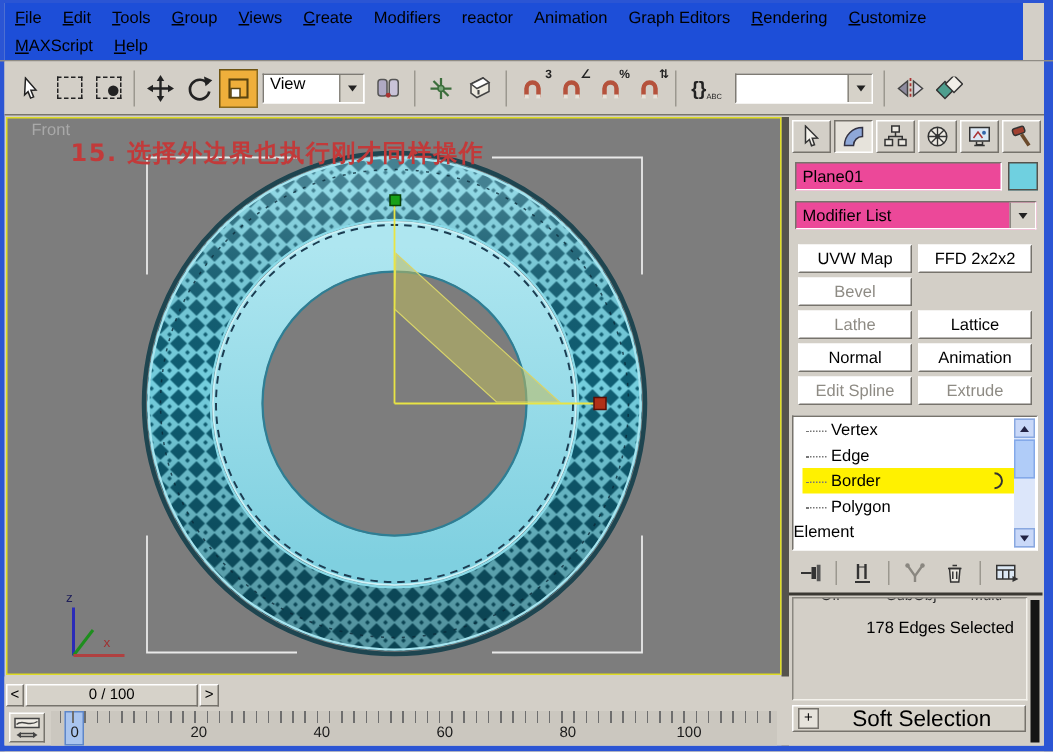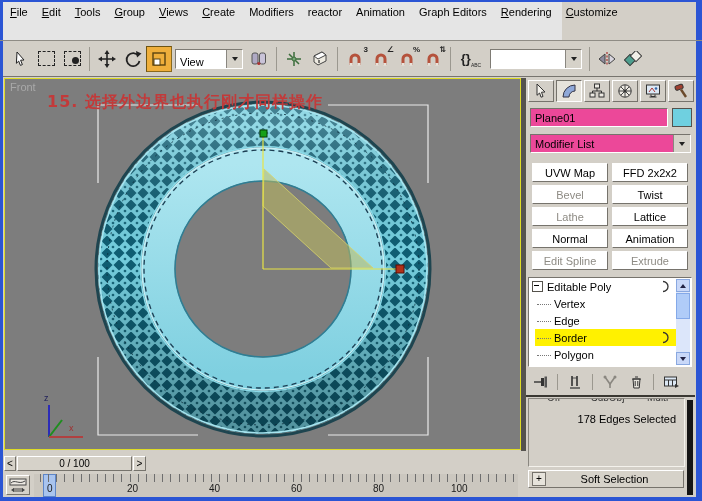--- a/index.html
+++ b/index.html
@@ -1,41 +1,41 @@
 <!DOCTYPE html>
 <html><head>
 <meta charset="utf-8">
 <style>
   html,body{margin:0;padding:0;}
   body{font-family:"Liberation Sans","DejaVu Sans",sans-serif;}
   #window{position:relative;width:702px;height:501px;background:#D3CFC7;overflow:hidden;}
   
   .frame{position:absolute;background:#2B55D4;}
   
-  #menubar{position:absolute;left:3px;top:2px;width:559px;height:38px;background:#e5e5e5;}
+  #menubar{position:absolute;left:3px;top:2px;width:679px;height:38px;background:#1d4ed8;}
   .menurow{display:flex;align-items:center;height:19px;padding-left:7px;gap:14px;}
   .mi{display:inline-block;font-size:11px;color:#000;white-space:nowrap;}
   .mi.ul::first-letter{text-decoration:underline;}
   #menubar-sep{position:absolute;left:0;top:40px;width:702px;height:1px;background:#8F8C85;}
   
   #toolbar{position:absolute;left:3px;top:41px;width:693px;height:36px;background:#D3CFC7;border-bottom:1px solid #77746E;display:flex;align-items:center;padding-left:4px;box-sizing:border-box;}
   .tbtn{width:26px;height:26px;display:flex;align-items:center;justify-content:center;flex:0 0 auto;position:relative;}
   .tbtn.active{background:#EFAF3B;border:1px solid #8A6A1E;border-top-color:#6E5412;border-left-color:#6E5412;box-sizing:border-box;}
   .tsep{width:1px;height:24px;background:#9B988F;margin:0 4px;flex:0 0 auto;}
-  .combo{height:20px;background:#fff;border:1px solid #7E7B74;border-bottom-color:#fff;border-right-color:#fff;display:flex;align-items:flex-end;box-sizing:border-box;flex:0 0 auto;}
+  .combo{height:20px;background:#fff;border:1px solid #7E7B74;border-bottom-color:#fff;border-right-color:#fff;display:flex;align-items:flex-start;box-sizing:border-box;flex:0 0 auto;}
   .combo .cval{flex:1;font-size:11px;padding-left:4px;color:#000;overflow:hidden;white-space:nowrap;}
   .combo .cbtn{width:15px;height:100%;background:#D6D2C9;border-left:1px solid #8A8780;display:flex;align-items:center;justify-content:center;}
   .tri-down{width:0;height:0;border-left:3px solid transparent;border-right:3px solid transparent;border-top:4px solid #222;}
   .tri-up{width:0;height:0;border-left:3px solid transparent;border-right:3px solid transparent;border-bottom:4px solid #224;}
   .badge{position:absolute;right:0;top:-1px;font-size:8px;font-weight:bold;color:#222;background:transparent;line-height:9px;}
   
   .darkstrip{position:absolute;background:#55534E;}
   
   #viewport{position:absolute;left:4px;top:78px;width:515px;height:370px;background:#7D7D7D;border:1px solid #DEDB25;overflow:hidden;}
-  #vp-label{position:absolute;left:5px;top:2px;font-size:11px;color:#A9A9A9;}
+  #vp-label{position:absolute;left:16px;top:2px;font-size:11px;color:#A9A9A9;}
   #vp-annot{position:absolute;left:42px;top:13px;font-size:16px;font-weight:bold;color:#C23A3A;letter-spacing:1px;white-space:nowrap;font-family:"DejaVu Sans","Liberation Sans",sans-serif;}
   
   #bottombar{position:absolute;left:3px;top:451px;width:693px;height:46px;background:#D3CFC7;}
   .smallbtn{position:absolute;background:#D6D2C9;border:1px solid #fff;border-right-color:#76736C;border-bottom-color:#76736C;font-size:10px;display:flex;align-items:center;justify-content:center;box-sizing:border-box;color:#000;}
   #ruler{position:absolute;left:31px;top:23px;width:484px;height:23px;background:#CBC7BF;}
   #ruler .ticks{position:absolute;left:6px;top:0;right:0;height:8px;
      background-image:repeating-linear-gradient(to right,#6E6E6E 0 1px,transparent 1px 8.15px);}
   .ticknum{position:absolute;top:9px;font-size:10px;color:#1A1A1A;}
   #timeslider-thumb{position:absolute;left:9px;top:0;width:13px;height:23px;background:#A9C4EE;border:1px solid #5E86C8;box-sizing:border-box;}
   
@@ -63,21 +63,21 @@
   .stbtn{width:24px;height:20px;display:flex;align-items:center;justify-content:center;}
   .stsep{width:1px;height:16px;background:#9B988F;margin:0 3px;}
   #panel-sep{position:absolute;left:0;top:317px;width:169px;height:2px;background:#3A3832;}
   #rollout{position:absolute;left:2px;top:320px;width:157px;height:69px;border:1px solid #8A8780;border-bottom-color:#F4F2EC;border-right-color:#F4F2EC;box-sizing:border-box;}
   #clipped-row{position:absolute;left:0;top:0;width:100%;height:7px;overflow:hidden;}
   #clipped-row span{position:absolute;top:-7px;font-size:10px;color:#333;}
   #sel-info{position:absolute;right:8px;top:14px;font-size:11px;color:#000;}
   #panel-scrollbar{position:absolute;left:161px;top:322px;width:6px;height:95px;background:#141414;}
   #softsel{position:absolute;left:2px;top:392px;width:156px;height:18px;background:#D6D2C9;border:1px solid #fff;border-right-color:#76736C;border-bottom-color:#76736C;box-sizing:border-box;display:flex;align-items:center;}
   #softsel .plusbox{width:12px;height:12px;border:1px solid #76736C;background:#E6E3DB;margin-left:3px;font-size:10px;line-height:11px;text-align:center;flex:0 0 auto;}
-  #softsel .ssl{flex:1;text-align:center;font-size:11px;color:#000;}
+  #softsel .ssl{flex:1;text-align:center;font-size:15px;color:#000;}
   svg{display:block;}
 </style>
 </head>
 <body>
 
 <div id="window">
 
   <div class="frame" style="left:0;top:0;width:702px;height:2px;"></div>
   <div class="frame" style="left:0;top:0;width:3px;height:501px;"></div>
   <div class="frame" style="left:696px;top:0;width:6px;height:501px;"></div>
@@ -90,20 +90,24 @@
       <span class="mi ul">Tools</span>
       <span class="mi ul">Group</span>
       <span class="mi ul">Views</span>
       <span class="mi ul">Create</span>
       <span class="mi">Modifiers</span>
       <span class="mi">reactor</span>
       <span class="mi">Animation</span>
       <span class="mi">Graph Editors</span>
       <span class="mi ul">Rendering</span>
       <span class="mi ul">Customize</span>
+    </div>
+    <div class="menurow">
+      <span class="mi ul">MAXScript</span>
+      <span class="mi ul">Help</span>
     </div>
   </div>
   <div id="menubar-sep"></div>
 
   <div id="toolbar">
     <div class="tbtn">
       <svg width="16" height="16" viewBox="0 0 16 16">
           <polygon points="5,1 12,9 8.6,9.2 10.4,13.6 8.4,14.4 6.7,10.1 4.4,12.3" fill="#fff" stroke="#222" stroke-width="1"></polygon>
         </svg>
     </div>
@@ -366,38 +370,28 @@
     <div id="mod-combo" class="field">
       <span style="flex:1;padding-left:4px;">Modifier List</span>
       <span style="width:16px;height:17px;background:#D6D2C9;border-left:1px solid #8A8780;display:flex;align-items:center;justify-content:center;">
           <span class="tri-down"></span>
         </span>
     </div>
 
     <div class="pbtn" style="left:6px;top:85px;">UVW Map</div>
     <div class="pbtn" style="left:86px;top:85px;">FFD 2x2x2</div>
     <div class="pbtn disabled" style="left:6px;top:107px;">Bevel</div>
-    <div class="pbtn" style="left:86px;top:107px;">Twist</div>
     <div class="pbtn disabled" style="left:6px;top:129px;">Lathe</div>
     <div class="pbtn" style="left:86px;top:129px;">Lattice</div>
     <div class="pbtn" style="left:6px;top:151px;">Normal</div>
     <div class="pbtn" style="left:86px;top:151px;">Animation</div>
     <div class="pbtn disabled" style="left:6px;top:173px;">Edit Spline</div>
     <div class="pbtn disabled" style="left:86px;top:173px;">Extrude</div>
 
     <div id="stacklist">
-      <div class="srow">
-        <span class="expander"></span>
-        <span>Editable Poly</span>
-        <span class="rowglyph">
-            <svg width="11" height="13" viewBox="0 0 11 13">
-              <path d="M3,1.5 a5,5 0 0 1 0,10" fill="none" stroke="#333" stroke-width="1.3"></path>
-            </svg>
-          </span>
-      </div>
       <div class="srow">
         <span class="treedots"></span>
         <span>Vertex</span>
       </div>
       <div class="srow">
         <span class="treedots"></span>
         <span>Edge</span>
       </div>
       <div class="srow sel">
         <span class="hl"></span>

